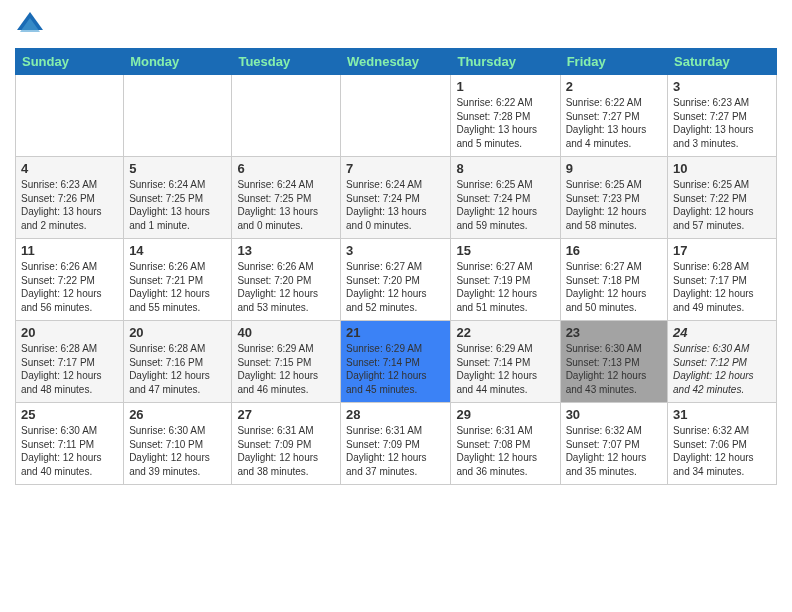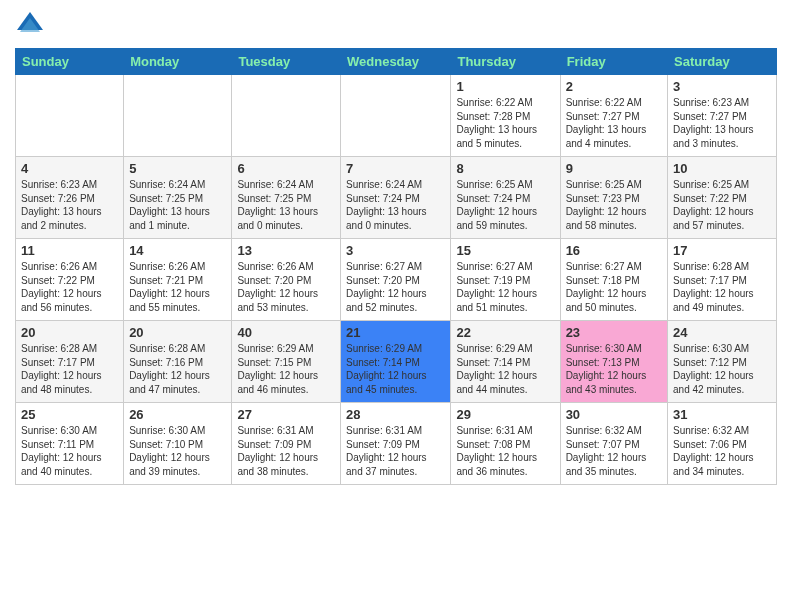--- a/index.html
+++ b/index.html
@@ -289,28 +289,28 @@
 Daylight: 12 hours
 and 45 minutes.</div>
           </td>
           <td style="background: rgb(245, 245, 245);">
             <span class="day-num">22</span>
             <div class="day-info" style="white-space: pre-line;">Sunrise: 6:29 AM
 Sunset: 7:14 PM
 Daylight: 12 hours
 and 44 minutes.</div>
           </td>
-          <td style="background: #f9a8d4;">
+          <td style="background: #a3a3a3;">
             <span class="day-num">23</span>
             <div class="day-info" style="white-space: pre-line;">Sunrise: 6:30 AM
 Sunset: 7:13 PM
 Daylight: 12 hours
 and 43 minutes.</div>
           </td>
-          <td style="background: rgb(245, 245, 245);">
+          <td style="background: rgb(245, 245, 245); font-style: italic;">
             <span class="day-num">24</span>
             <div class="day-info" style="white-space: pre-line;">Sunrise: 6:30 AM
 Sunset: 7:12 PM
 Daylight: 12 hours
 and 42 minutes.</div>
           </td>
         </tr>
         <tr>
           <td>
             <span class="day-num">25</span>

